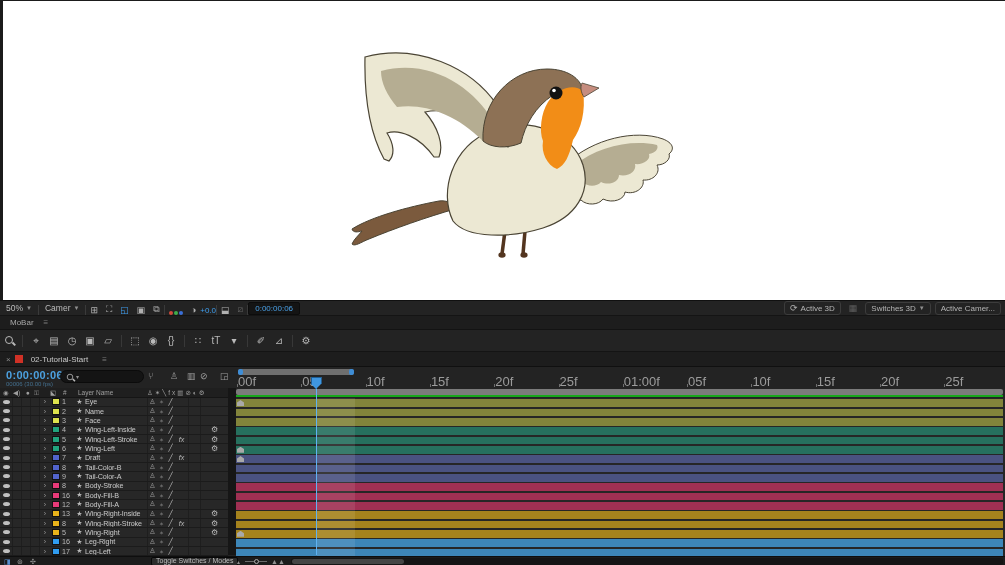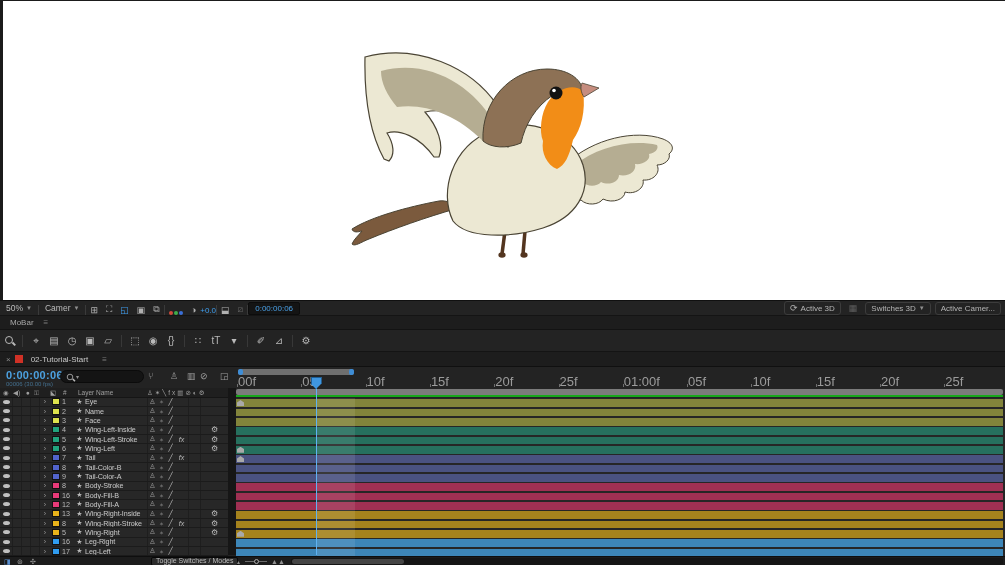--- a/index.html
+++ b/index.html
@@ -403,21 +403,21 @@
         </span>
         <span class="c-a"></span>
         <span class="c-b"></span>
         <span class="c-c"></span>
         <span class="c-exp">›</span>
         <span class="c-sw">
           <i class="swatch" style="background: rgb(81, 99, 203);"></i>
         </span>
         <span class="c-num">7</span>
         <span class="c-star">★</span>
-        <span class="c-name">Tail</span>
+        <span class="c-name">Draft</span>
         <span class="c-shy">♙</span>
         <span class="c-col">✶</span>
         <span class="c-q">╱</span>
         <span class="c-fx">fx</span>
         <span class="c-sp"></span>
         <span class="c-gear"></span>
       </div>
       <div class="lrow">
         <span class="c-eye">
           <i class="eyedot"></i>

